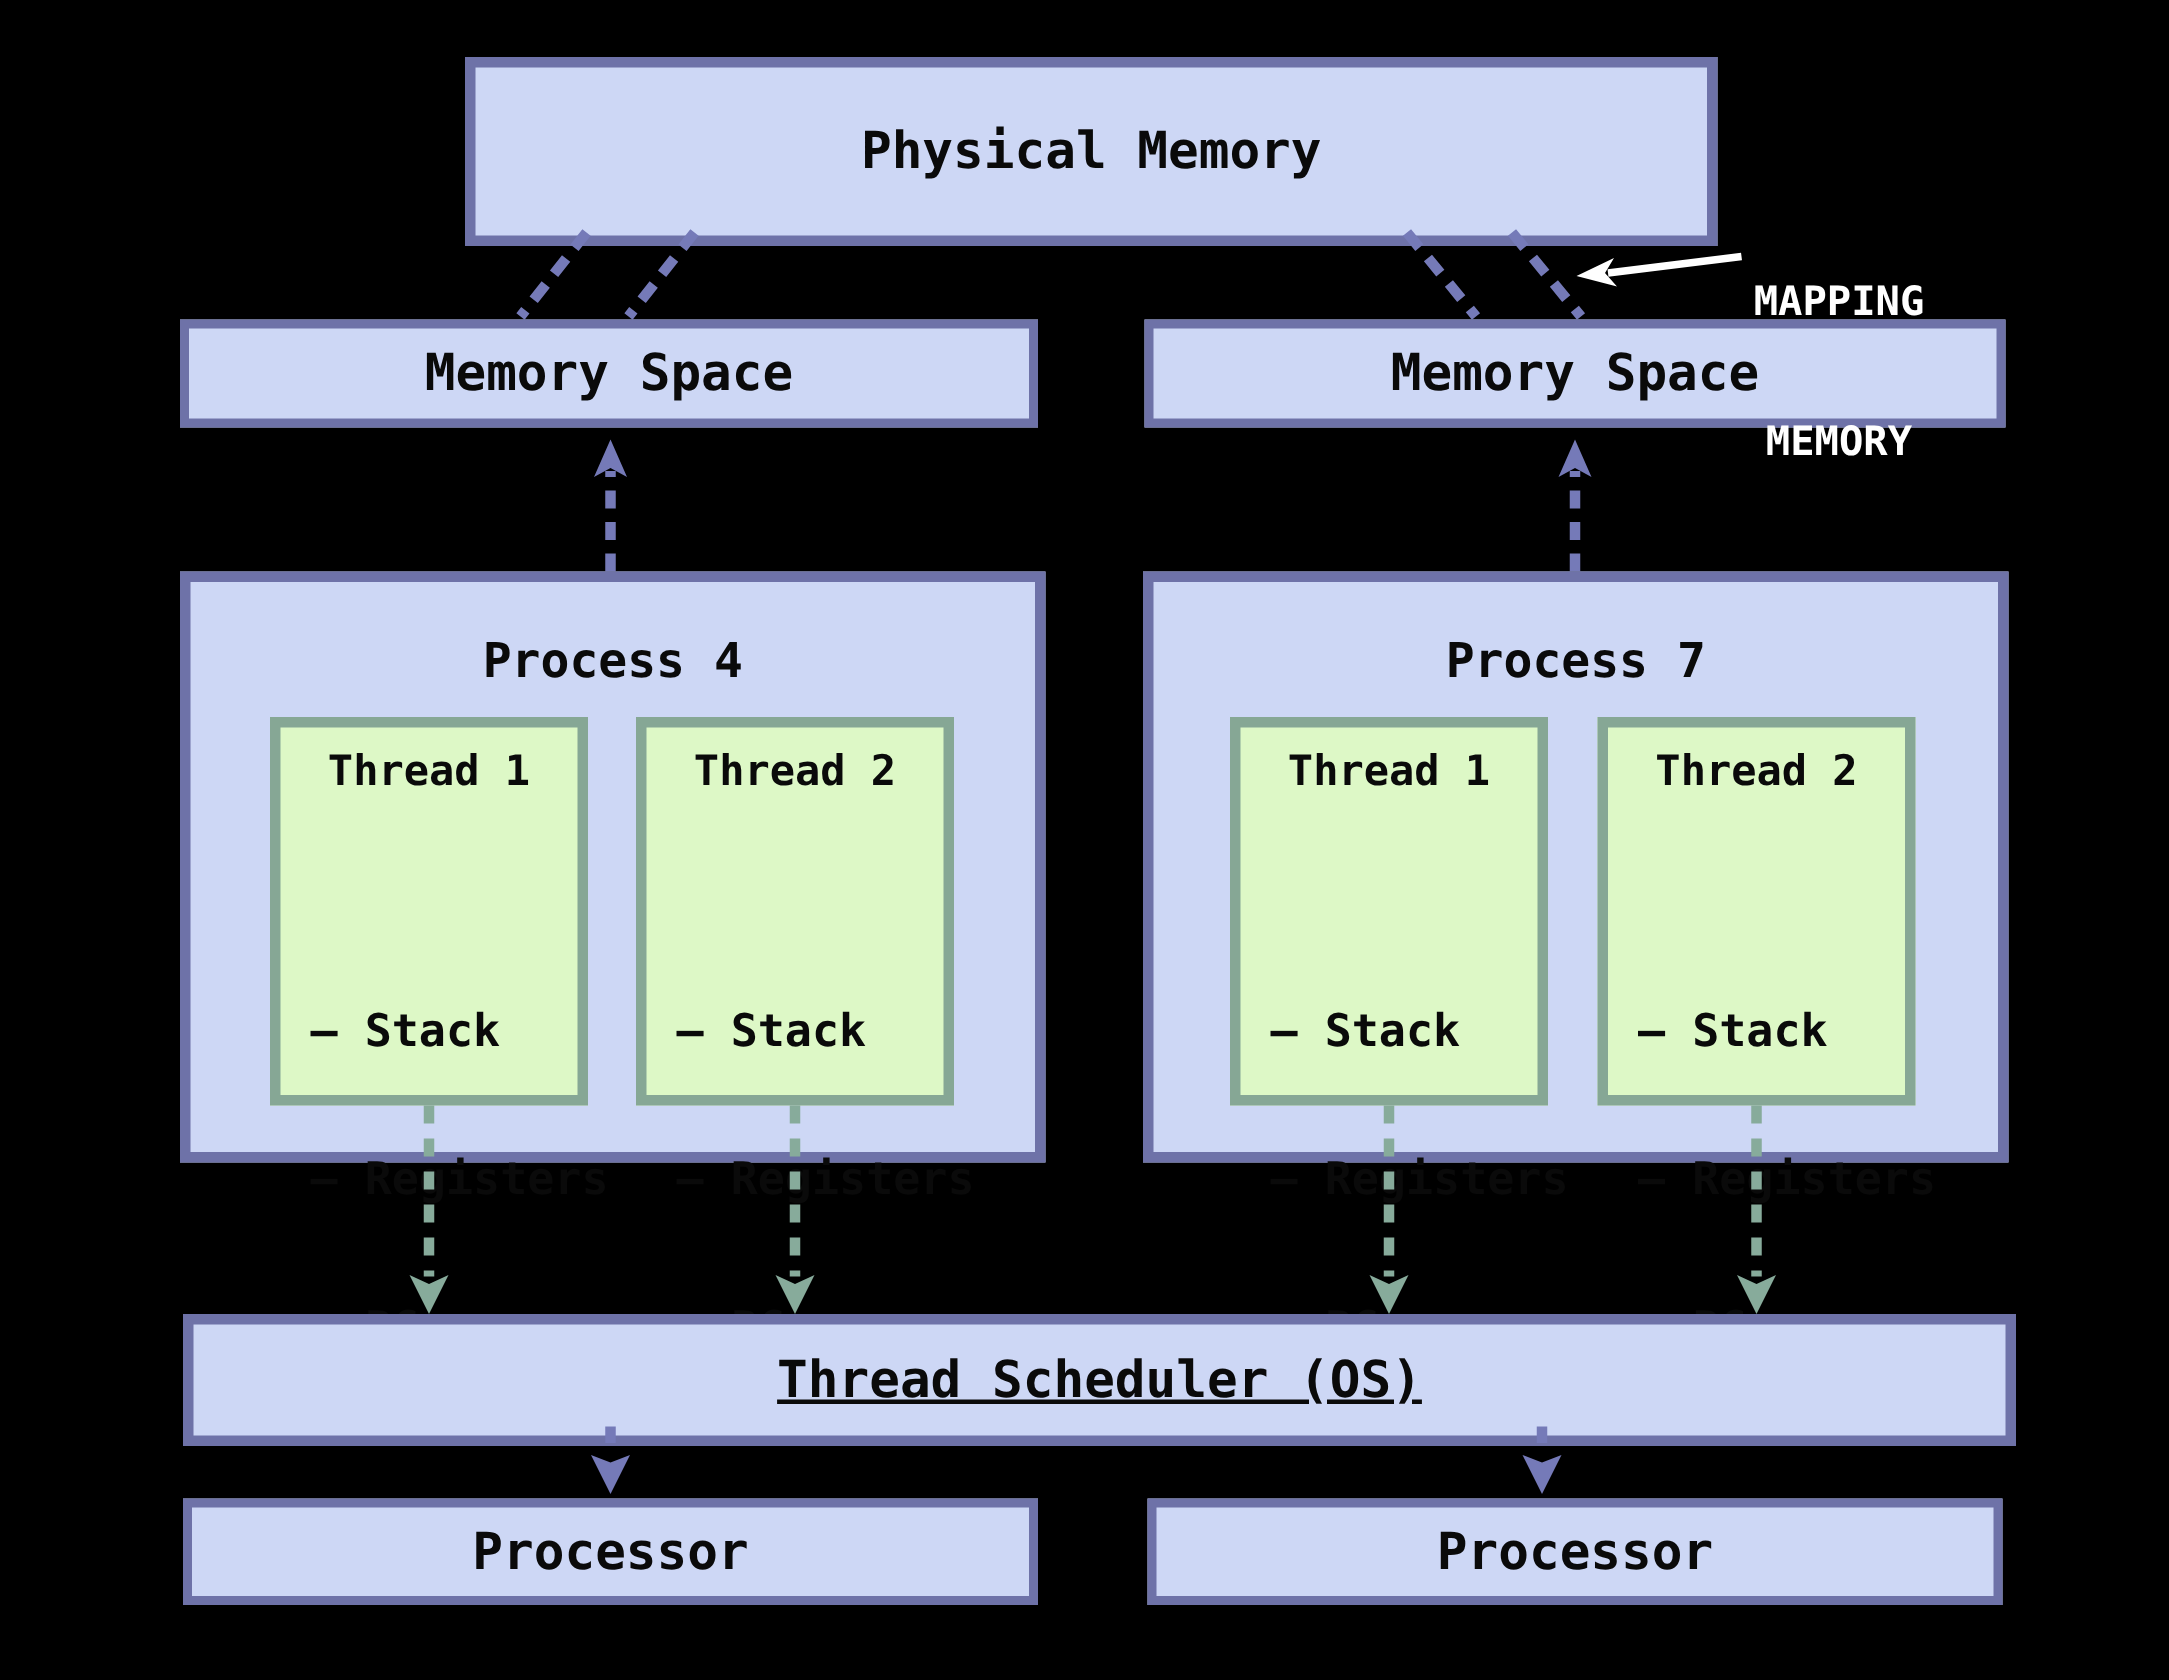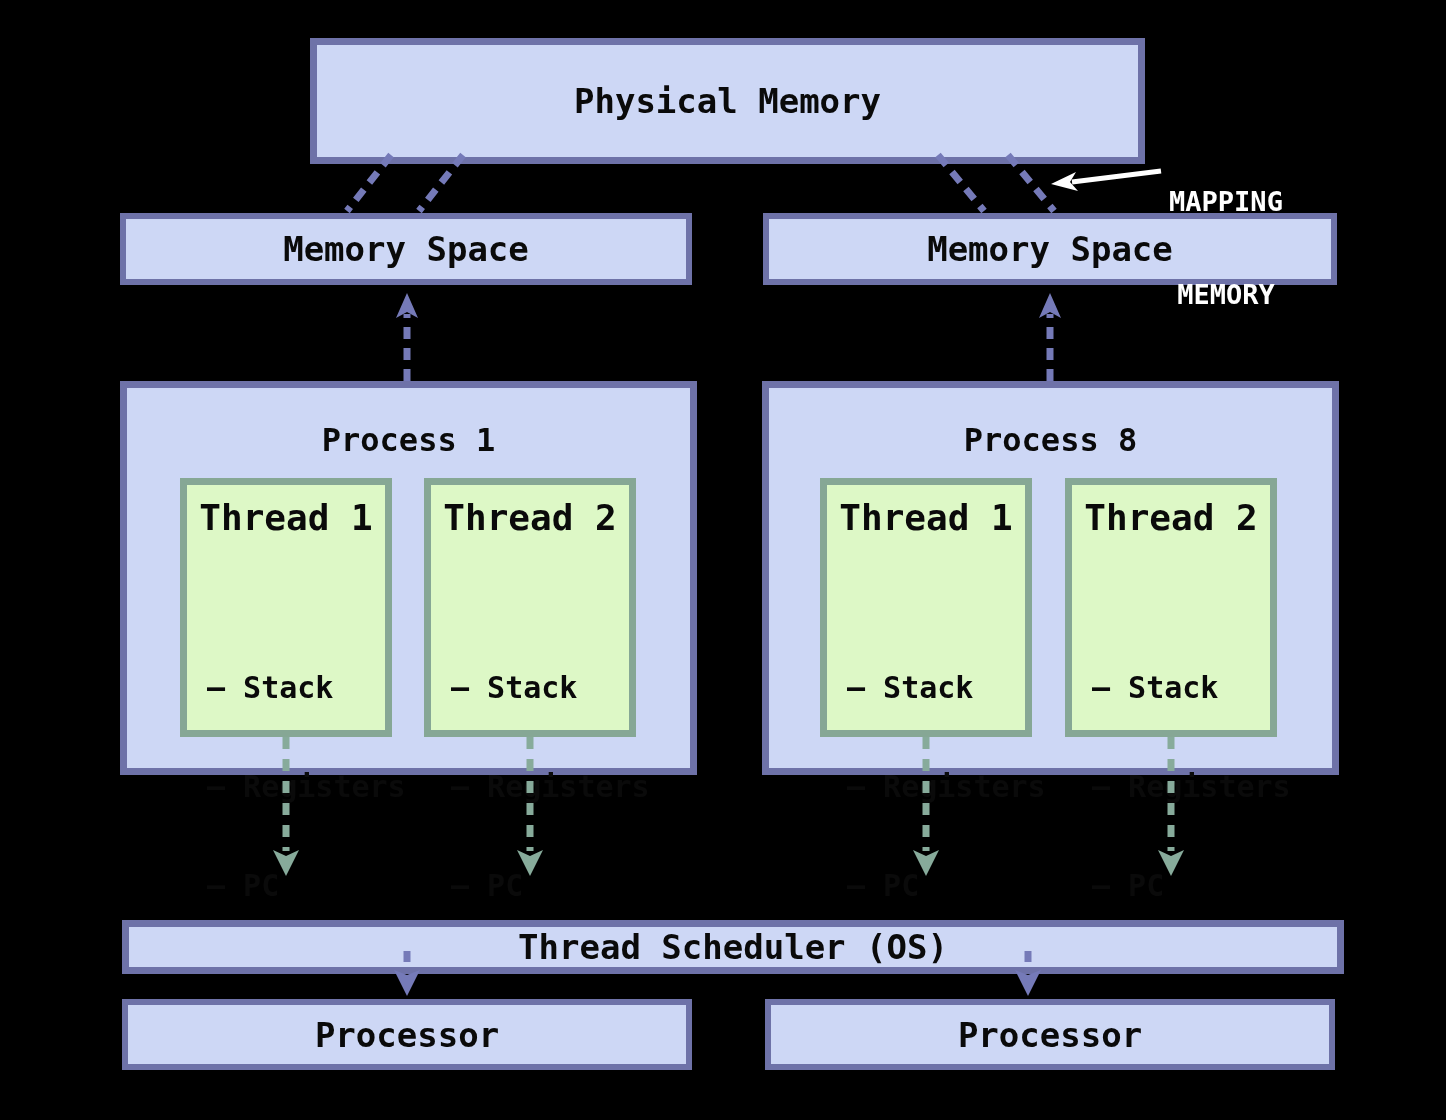--- a/index.html
+++ b/index.html
@@ -12,21 +12,21 @@
     position:absolute;background:#cdd7f5;border:7px solid #6e72a8;
     box-sizing:border-box;display:flex;align-items:center;justify-content:center;
   }
   .label-lg{font-size:34px;letter-spacing:0;white-space:pre;}
   .process{display:block;}
   .process-title{text-align:center;font-size:32px;margin-top:33px;white-space:pre;}
   .thread{
     position:absolute;width:212px;height:259px;top:90px;
     background:#ddf8c6;border:7px solid #86a795;box-sizing:border-box;
   }
-  .thread-title{text-align:center;font-size:36px;margin-top:12px;white-space:pre;}
+  .thread-title{text-align:center;font-size:28px;margin-top:12px;white-space:pre;}
   .thread-items{position:absolute;left:20px;top:120px;font-size:30px;line-height:33px;white-space:pre;}
   .annotation{
     position:absolute;left:1158px;top:124px;width:136px;text-align:center;
     color:#ffffff;font-size:27px;line-height:31px;white-space:pre;
   }
   svg.arrows{position:absolute;left:0;top:0;width:1446px;height:1120px;pointer-events:none;}
   .arrow-purple{stroke:#757ab8;stroke-width:7;fill:none;}
   .head-purple{fill:#757ab8;stroke:none;}
   .arrow-teal{stroke:#87ab9b;stroke-width:7;fill:none;}
   .head-teal{fill:#87ab9b;stroke:none;}
@@ -43,60 +43,60 @@
   </div>
 
   <div class="box" style="left:120px;top:213px;width:572px;height:72px;border-width:6px;">
     <span class="label-lg">Memory Space</span>
   </div>
   <div class="box" style="left:763px;top:213px;width:574px;height:72px;border-width:6px;">
     <span class="label-lg">Memory Space</span>
   </div>
 
   <div class="box process" style="left:120px;top:381px;width:577px;height:394px;">
-    <div class="process-title">Process 1</div>
+    <div class="process-title">Process 4</div>
     <div class="thread" style="left:53px;">
       <div class="thread-title">Thread 1</div>
       <div class="thread-items">
         <div>— Stack</div>
         <div>— Registers</div>
         <div>— PC</div>
       </div>
     </div>
     <div class="thread" style="left:297px;">
       <div class="thread-title">Thread 2</div>
       <div class="thread-items">
         <div>— Stack</div>
         <div>— Registers</div>
         <div>— PC</div>
       </div>
     </div>
   </div>
 
   <div class="box process" style="left:762px;top:381px;width:577px;height:394px;">
-    <div class="process-title">Process 8</div>
+    <div class="process-title">Process 7</div>
     <div class="thread" style="left:51px;">
       <div class="thread-title">Thread 1</div>
       <div class="thread-items">
         <div>— Stack</div>
         <div>— Registers</div>
         <div>— PC</div>
       </div>
     </div>
     <div class="thread" style="left:296px;">
       <div class="thread-title">Thread 2</div>
       <div class="thread-items">
         <div>— Stack</div>
         <div>— Registers</div>
         <div>— PC</div>
       </div>
     </div>
   </div>
 
-  <div class="box" style="left:122px;top:920px;width:1222px;height:54px;">
+  <div class="box" style="left:122px;top:876px;width:1222px;height:88px;text-decoration:underline;">
     <span class="label-lg">Thread Scheduler (OS)</span>
   </div>
 
   <div class="box" style="left:122px;top:999px;width:570px;height:71px;border-width:6px;">
     <span class="label-lg">Processor</span>
   </div>
   <div class="box" style="left:765px;top:999px;width:570px;height:71px;border-width:6px;">
     <span class="label-lg">Processor</span>
   </div>
 

